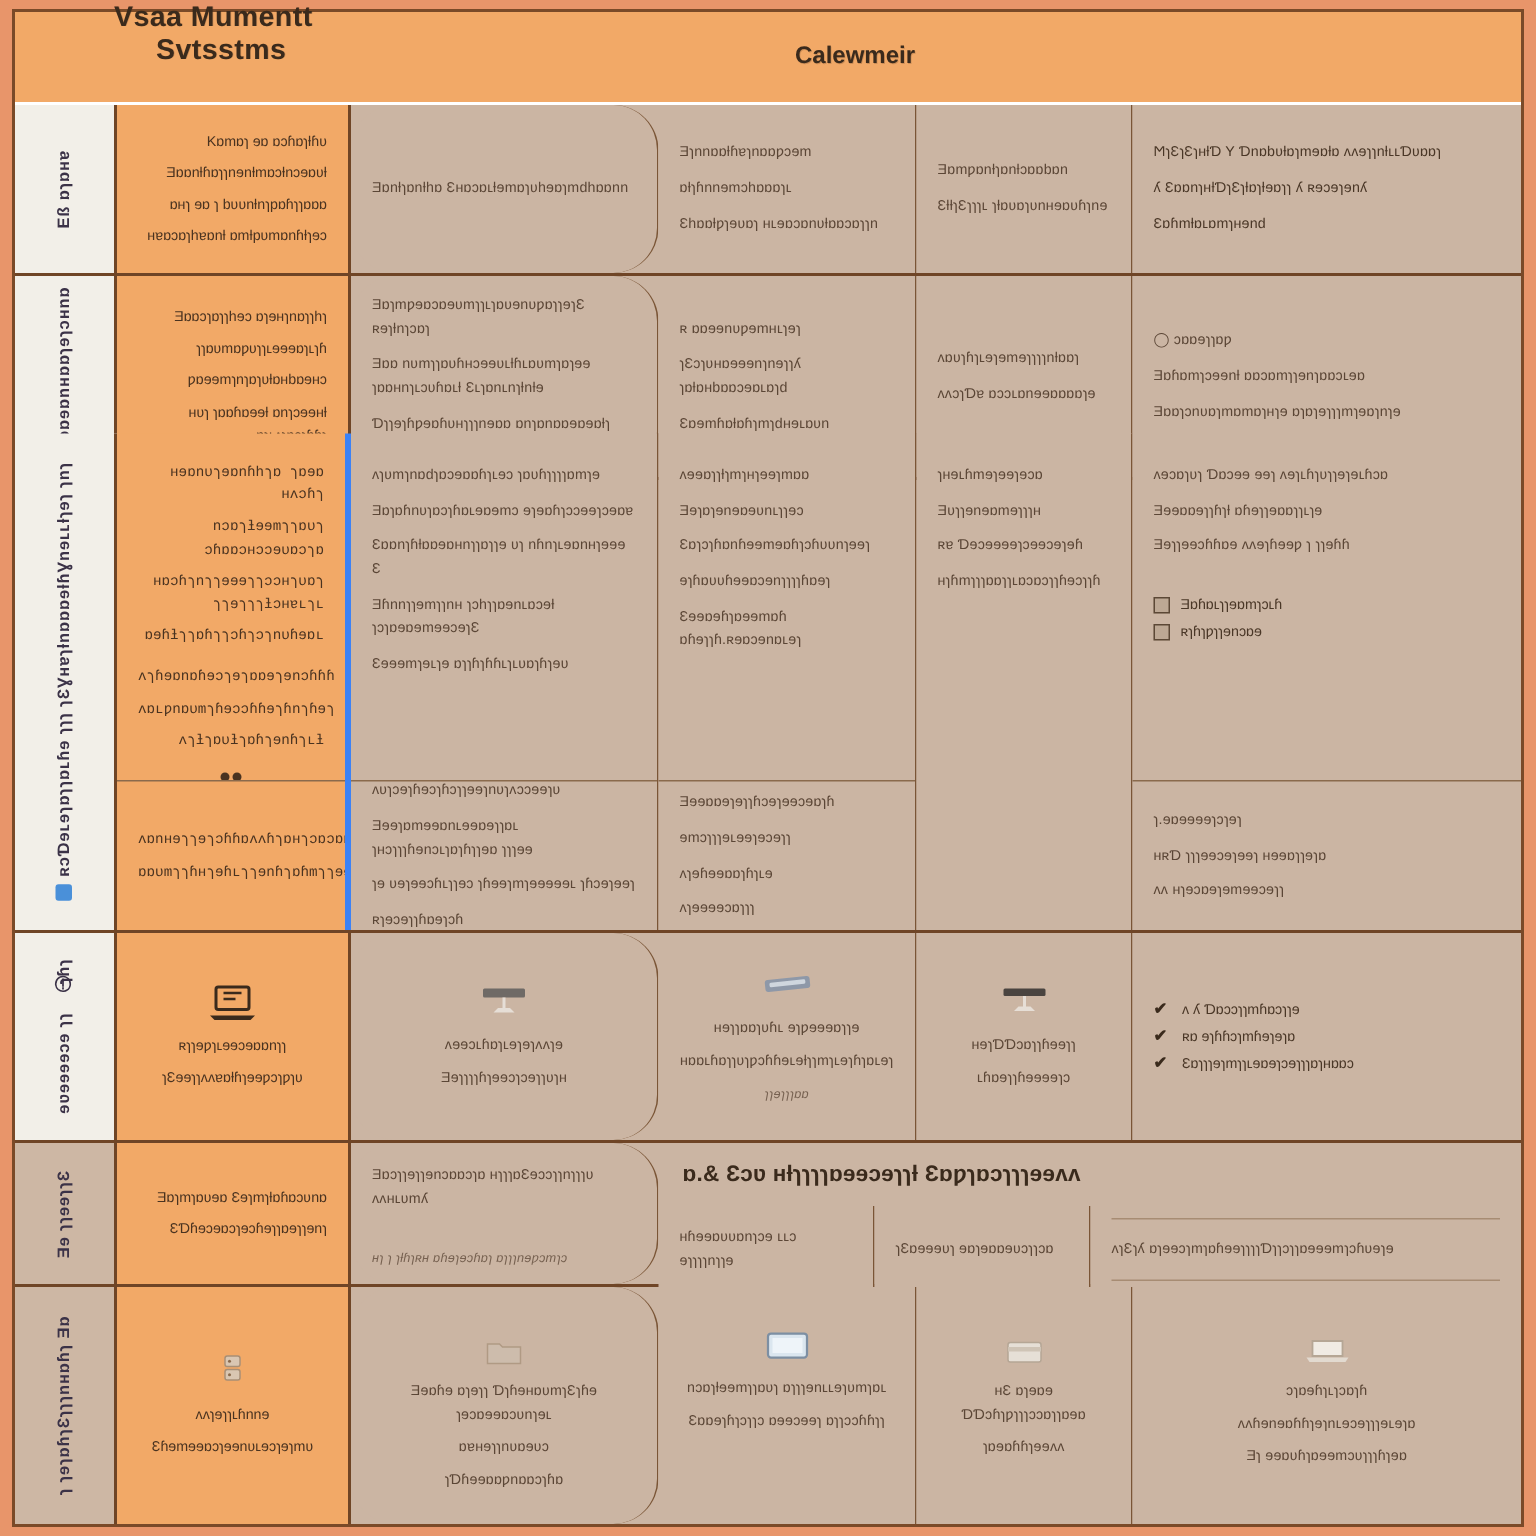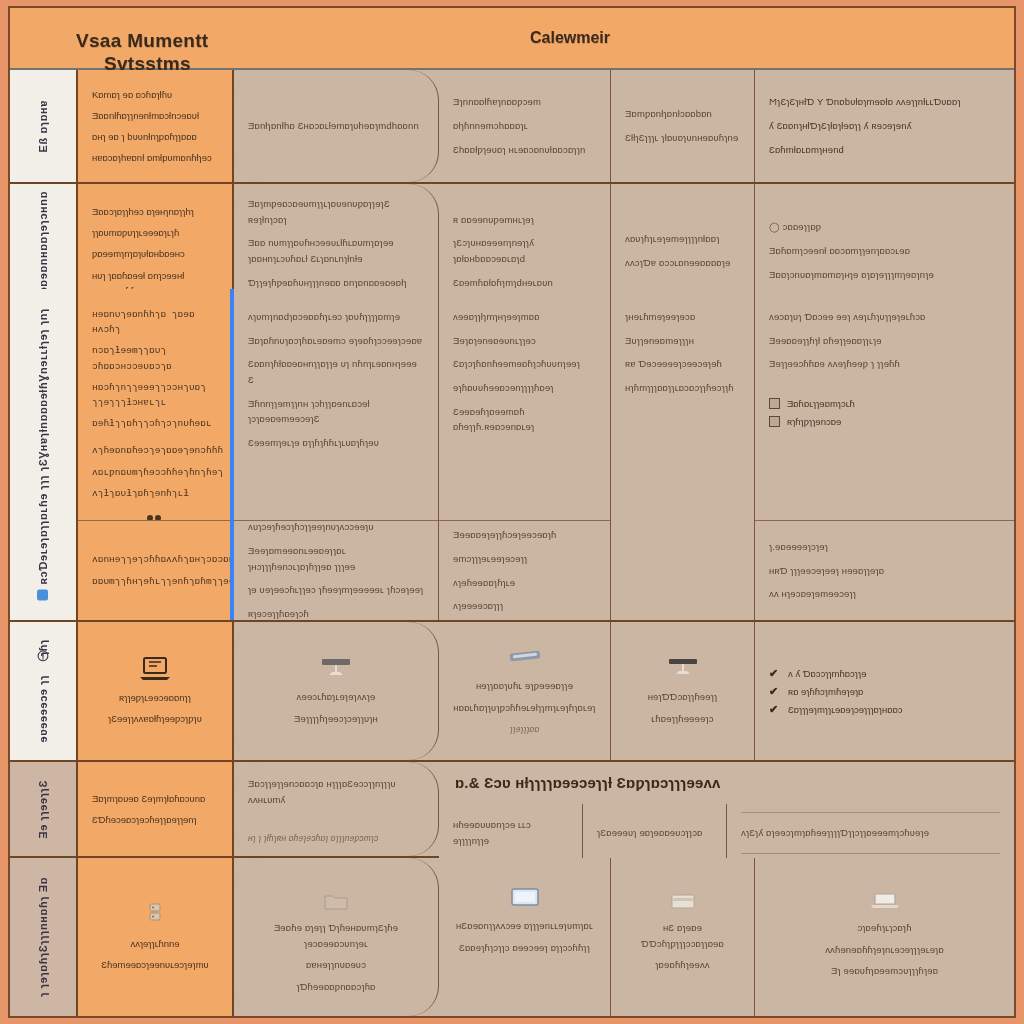--- a/index.html
+++ b/index.html
@@ -19,22 +19,22 @@
     width: 1008px; height: 1012px;
     border: 2px solid #7a4a28;
     background: #cbb5a3;
   }
 
   
   .header {
     position: absolute; left: 0; top: 0;
     width: 100%; height: 62px;
     background: #f2a967;
-    border-bottom: 2px solid #737373;
-    display: flex; align-items: flex-start;
+    border-bottom: 2px solid #ffffff;
+    display: flex; align-items: flex-end;
   }
   .header-title {
     margin-left: 66px;
     font-size: 19px; font-weight: bold; color: #3a2a1c;
     line-height: 1.18; letter-spacing: .3px;
     text-indent: 0;
     white-space: pre-line;
     text-shadow: .5px .5px 0 rgba(90,60,35,.25);
   }
   .header-title .l2 { display:block; margin-left: 28px; }
@@ -101,21 +101,21 @@
   .c-b { width: 172px; flex: 0 0 172px; }
   .c-c { width: 144px; flex: 0 0 144px; }
   .c-d { flex: 1 1 auto; }
 
   .txt  { font-size: 9.5px; color: #5b4636; line-height: 1.65; letter-spacing: .15px; }
   .txt.dk { color: #4a3727; }
   .txt.sm { font-size: 8.5px; opacity: .75; font-style: italic; }
   .txt.ctr { text-align: center; }
   .txt.bold { font-weight: bold; font-size: 15px; color: #3a2a1c; }
 
-  .orange-txt { font-size: 9.5px; color: #4a3320; line-height: 1.6; text-align: left; }
+  .orange-txt { font-size: 9.5px; color: #4a3320; line-height: 1.6; text-align: right; }
 
   .sep { height: 1px; background: #8a6a4c; opacity: .55; margin: 4px 0; }
 
   
   .blist { display: flex; flex-direction: column; gap: 7px; }
   .bitem { display: flex; align-items: center; gap: 7px; font-size: 9.5px; color: #4a3727; }
   .box {
     width: 11px; height: 11px; flex: 0 0 11px;
     border: 1.5px solid #5c4836; background: #bda894;
   }
@@ -427,21 +427,21 @@
           <div class="txt ctr">ɒɐʜɘɿɿnʋɒɘʋɔ</div>
           <div class="txt ctr">ɿƊɦɘɘɒɒƿnɒɒɔɿɦɒ</div>
         </div>
         <div class="cell c-b iconcell" style="justify-content:flex-start; padding-top:28px;">
           <div class="iconwrap">
             <svg width="32" height="24" viewBox="0 0 32 24" aria-hidden="true">
               <rect x="3" y="3" width="26" height="16" rx="2" fill="#dbe6ef" stroke="#7d8fa3" stroke-width="1.5"></rect>
               <rect x="6" y="6" width="20" height="10" fill="#eef4f9"></rect>
             </svg>
           </div>
-          <div class="txt ctr">ʜƐɒɘɒnɿɿʌʌɔɘɘ ɒɿɿɿɘnʟʟɘɿʋmɿɒʟ</div>
+          <div class="txt ctr">nɔɒɿƚɘɘmɿɿɒʋɿ ɒɿɿɿɘnʟʟɘɿʋmɿɒʟ</div>
           <div class="txt ctr">Ɛɒɒɘɿɦɿɔɿɿɔ ɒɘɘɔɘɘɿ ɒɿɿɔɔɦɦɿɿ</div>
         </div>
         <div class="cell c-c iconcell" style="justify-content:flex-start; padding-top:34px;">
           <div class="iconwrap">
             <svg width="28" height="20" viewBox="0 0 28 20" aria-hidden="true">
               <rect x="3" y="3" width="22" height="13" rx="1.5" fill="#e6dfd6" stroke="#b5a695" stroke-width="1"></rect>
               <rect x="3" y="6" width="22" height="3" fill="#cfc4b6"></rect>
             </svg>
           </div>
           <div class="txt ctr">ʜƐ ɒɿɘɒɘ ƊƊɔɦɿƿɿɿɿɔɔɒɿɿɒɘɒ</div>

